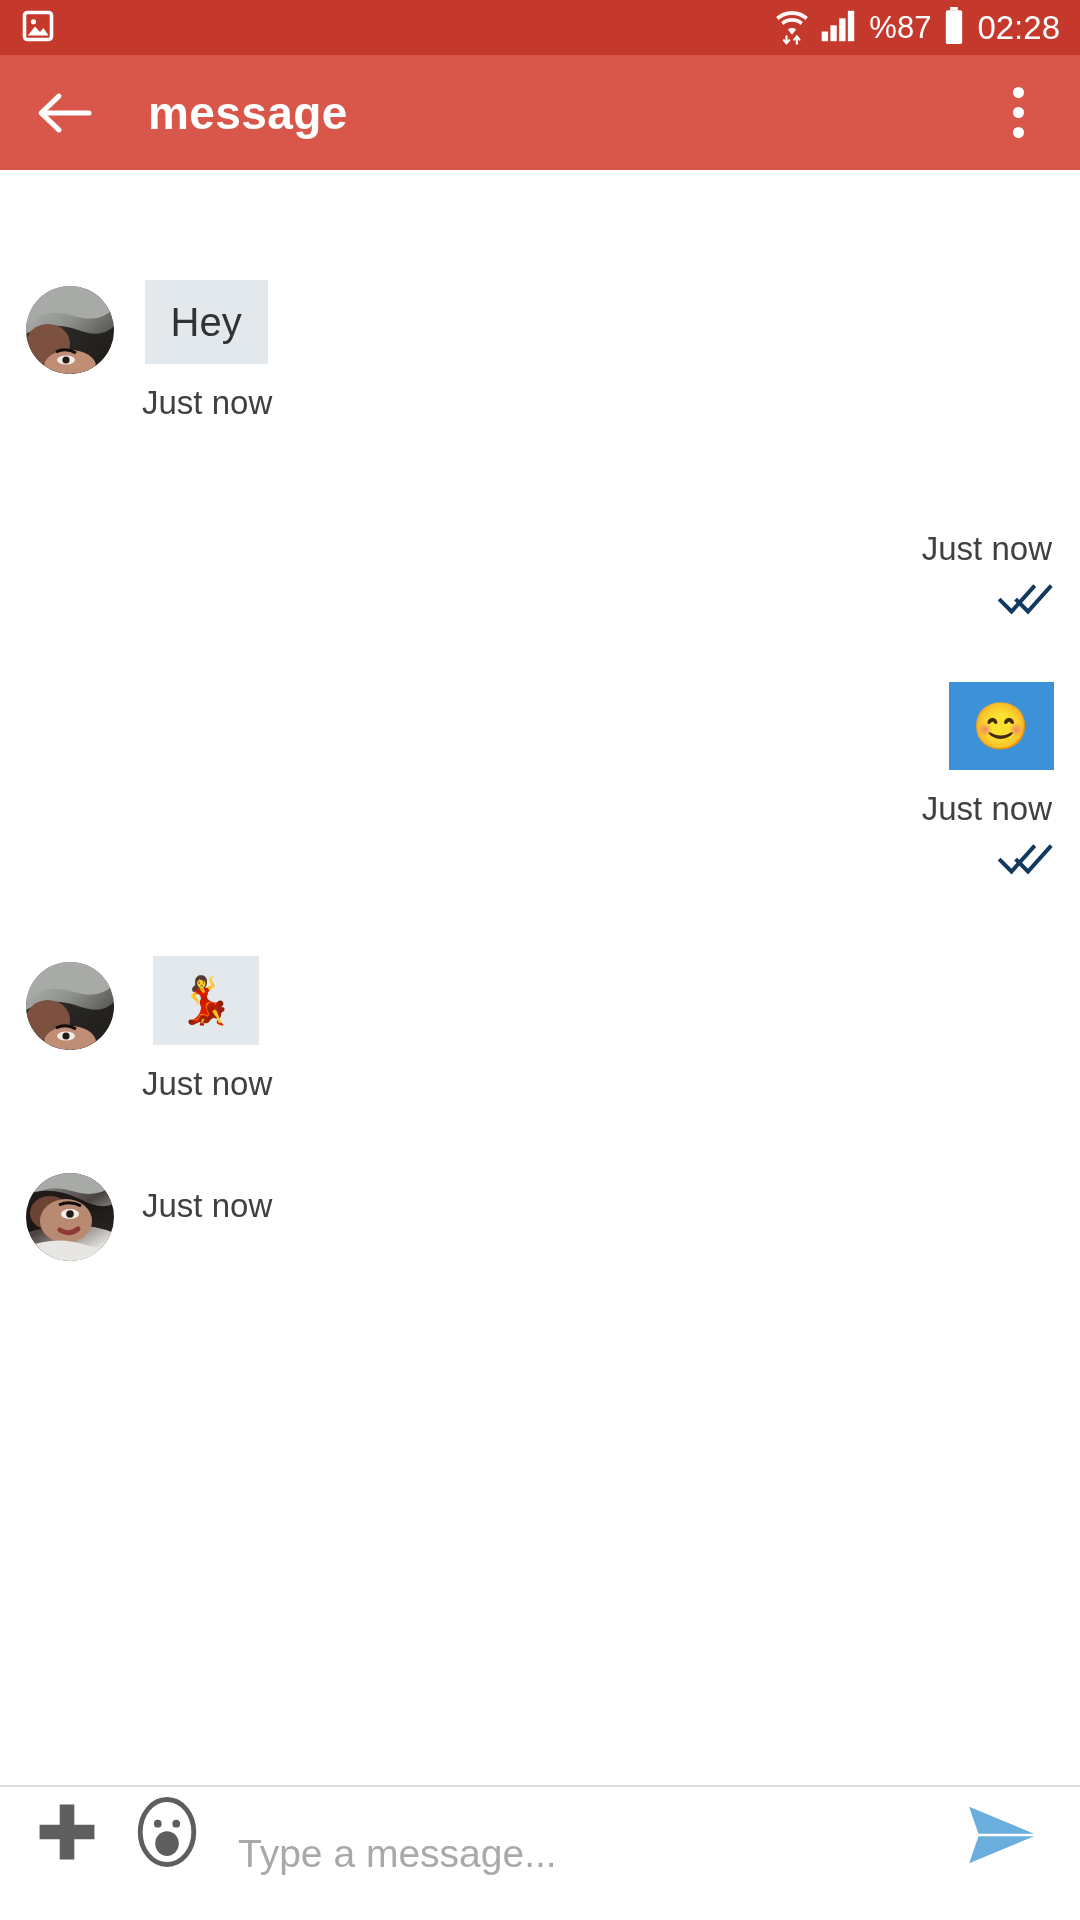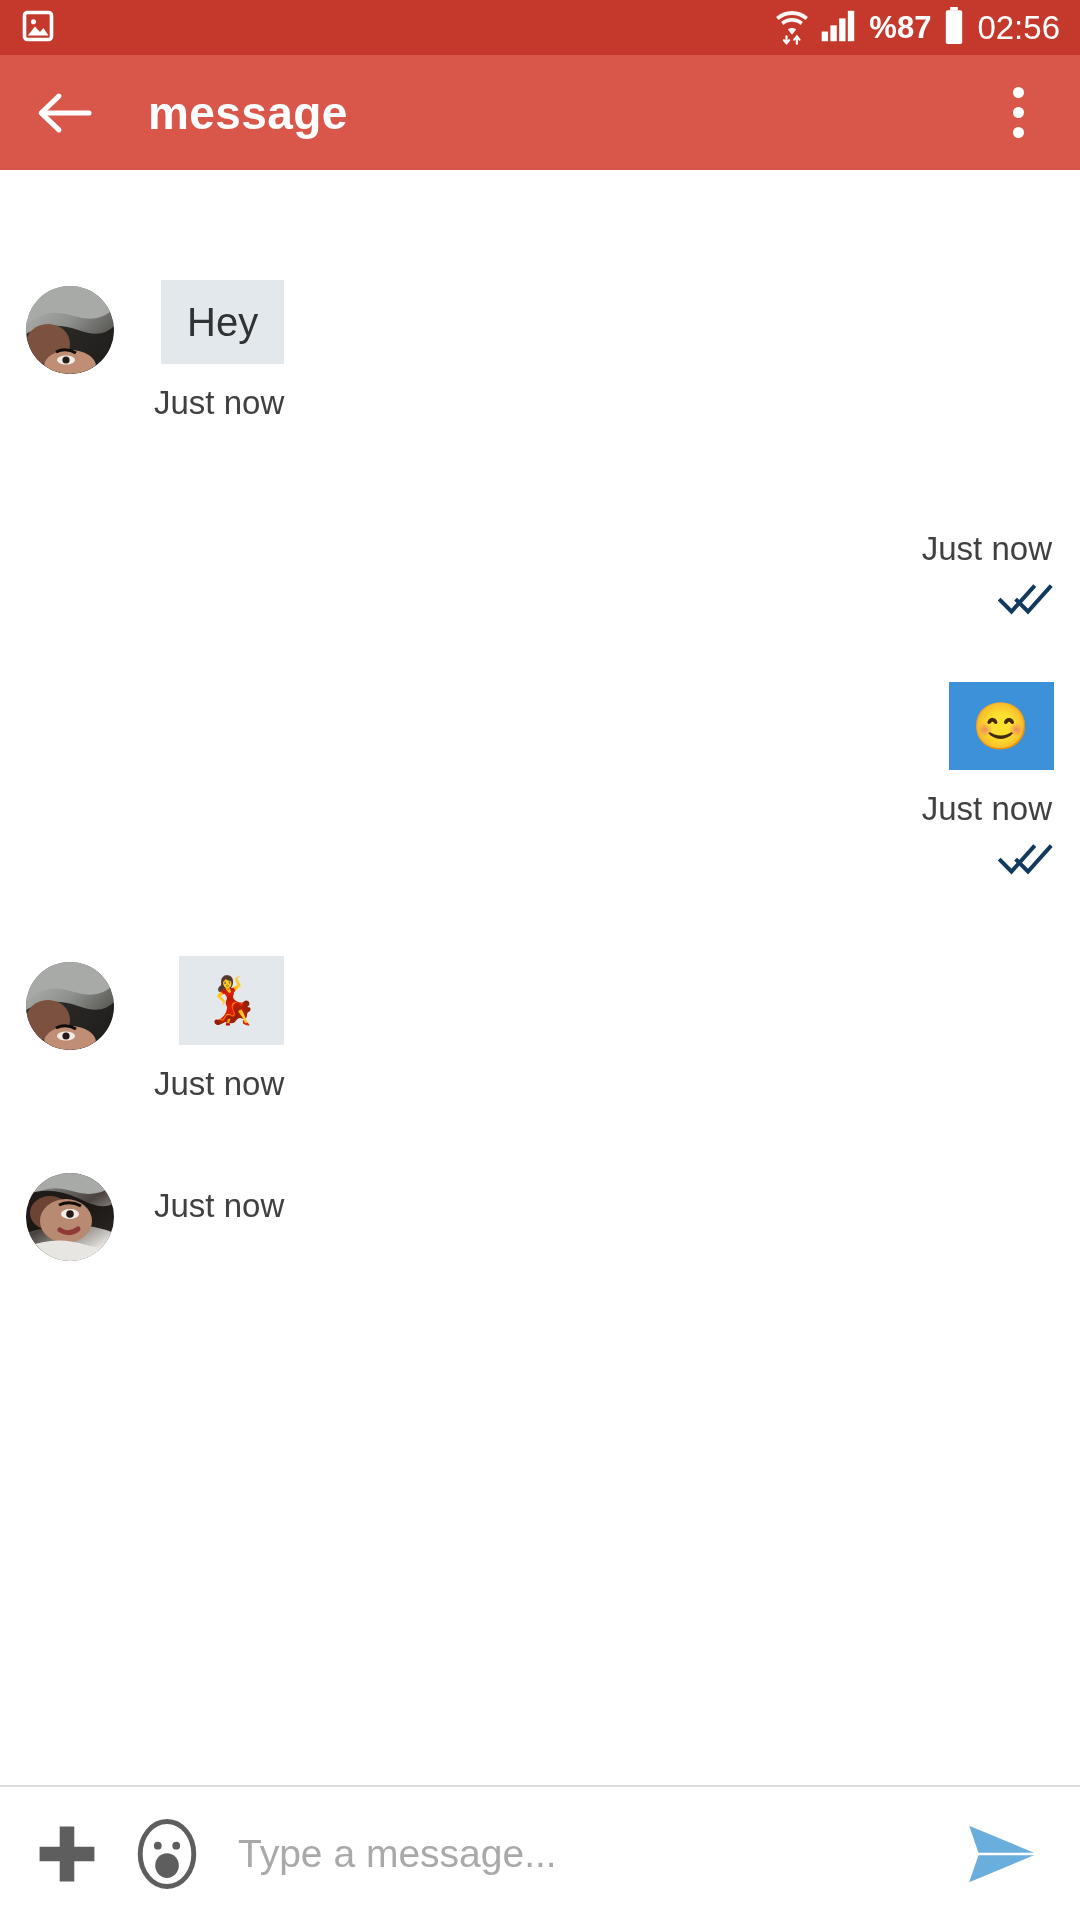--- a/index.html
+++ b/index.html
@@ -13,21 +13,21 @@
 
   
   .statusbar {
     height:55px; background:#c4392c; flex:0 0 55px;
     display:flex; align-items:center; padding:0 20px;
     color:#fff;
   }
   .sb-left { display:flex; align-items:center; gap:10px; }
   .sb-right { margin-left:auto; display:flex; align-items:center; gap:12px; }
   .sb-time { font-size:33px; letter-spacing:0px; color:#fff; font-weight:400; }
-  .sb-batt-pct { font-size:31px; color:#fff; font-weight:700; }
+  .sb-batt-pct { font-size:31px; color:#fff; font-weight:400; }
 
   
   .appbar {
     height:115px; flex:0 0 115px; background:#d9574a;
     display:flex; align-items:center; padding:0 34px;
   }
   .appbar .back { width:62px; height:62px; display:flex; align-items:center; justify-content:center; cursor:pointer; }
   .appbar .title {
     color:#ffffff; font-size:46px; font-weight:700;
     margin-left:52px; letter-spacing:0.4px;
@@ -49,21 +49,21 @@
   .msg-out { justify-content:flex-end; }
 
   .avatar {
     width:88px; height:88px; border-radius:50%;
     flex:0 0 88px; overflow:hidden; margin-top:6px;
     background:#6b6a68;
   }
   .avatar svg { display:block; width:88px; height:88px; }
 
   .bubble-col { display:flex; flex-direction:column; }
-  .bubble-col.in  { align-items:flex-end; margin-left:38px; }
+  .bubble-col.in  { align-items:center; margin-left:26px; }
   .bubble-col.out { align-items:flex-end; }
 
   .bubble {
     display:inline-block;
     padding:22px 26px;
     font-size:40px; line-height:1.0;
     max-width:760px; word-wrap:break-word;
   }
   .bubble.in  { background:#e3e8ed; color:#2f3336; }
   .bubble.out { background:#3d91d8; color:#ffffff; }
@@ -76,21 +76,21 @@
   .ticks { margin-top:10px; height:40px; display:flex; align-items:center; }
 
   .gap-sm { height:64px; }
   .gap-md { height:78px; }
   .gap-lg { height:88px; }
 
   
   .composer {
     flex:0 0 135px; height:135px; background:#fff;
     border-top:2px solid #dcdcdc;
-    display:flex; align-items:center; padding:8px 30px;
+    display:flex; padding:8px 30px;
   }
   .comp-btn { display:flex; align-items:center; justify-content:center; cursor:pointer; }
   .plus-btn { width:74px; height:74px; margin-right:26px; }
   .emoji-btn { width:74px; height:74px; margin-right:22px; }
   .msg-input {
     flex:1 1 auto; border:none; outline:none; background:transparent;
     font-family:"Liberation Sans", sans-serif;
     font-size:39px; color:#3b3b3b; padding:0 12px;
   }
   .msg-input::placeholder { color:#a9a9a9; }
@@ -129,21 +129,21 @@
           <rect x="19.4" y="1" width="4.6" height="22" fill="#fff"></rect>
         </svg>
       </span>
       <span class="sb-batt-pct">%87</span>
       <span>
         <svg width="22" height="38" viewBox="0 0 14 26">
           <rect x="4.4" y="0" width="5.2" height="2.3" fill="#fff"></rect>
           <rect x="1.4" y="2.3" width="11.2" height="23" rx="1.2" fill="#fff"></rect>
         </svg>
       </span>
-      <span class="sb-time">02:56</span>
+      <span class="sb-time">02:28</span>
     </div>
   </div>
 
   <div class="appbar">
     <div class="back">
       <svg width="58" height="46" viewBox="0 0 30 24">
         <path d="M11.8 3.2 L2.6 12 L11.8 20.8" stroke="#fff" stroke-width="2.7" fill="none" stroke-linecap="round" stroke-linejoin="round"></path>
         <path d="M2.9 12 L27.5 12" stroke="#fff" stroke-width="2.7" fill="none" stroke-linecap="round"></path>
       </svg>
     </div>

